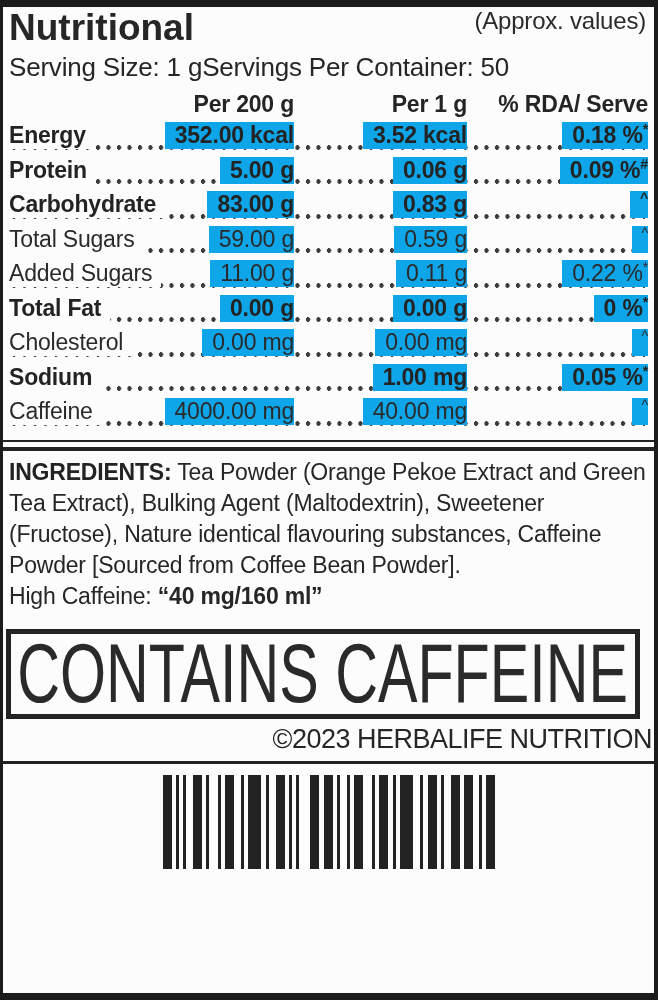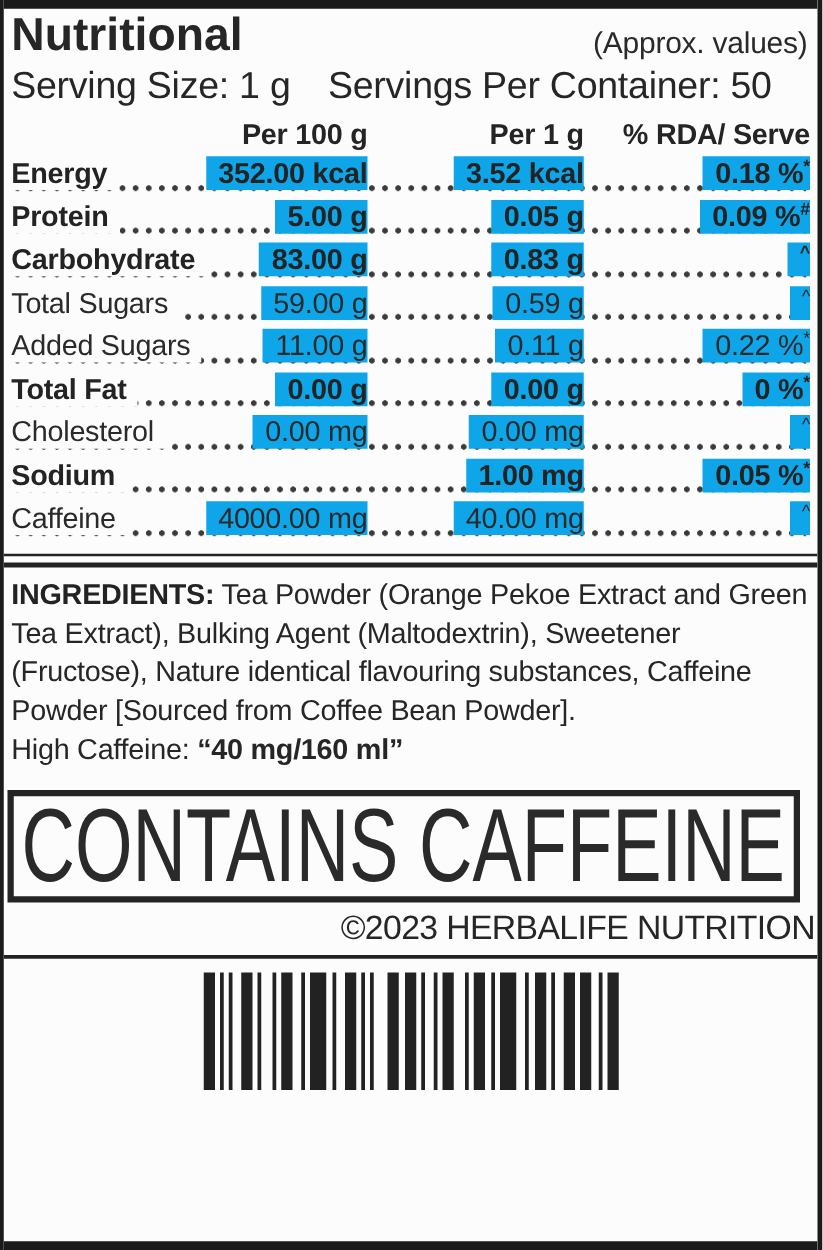--- a/index.html
+++ b/index.html
@@ -10,22 +10,22 @@
     border-left:3px solid #1b1b1b; border-right:4px solid #1b1b1b;
     letter-spacing:-0.2px;
   }
   .bar-top { height:7px; background:#1b1b1b; }
   .bar-bottom { position:absolute; left:0; right:0; bottom:0; height:7px; background:#1b1b1b; }
   .pad { padding:0 6px; }
 
   
   .hdr { position:relative; padding:4px 6px 0 6px; }
   .title { font-size:37px; line-height:34px; font-weight:bold; color:#262626; letter-spacing:0; }
-  .approx { position:absolute; top:14px; right:8px; font-size:24px; font-weight:normal; color:#2a2a2a; }
-  .serving { display:flex; gap:30px; font-size:30px; margin-top:7px; color:#262626; }
+  .approx { position:absolute; top:0; right:8px; font-size:24px; font-weight:normal; color:#2a2a2a; }
+  .serving { display:flex; font-size:26px; margin-top:7px; color:#262626; }
 
   
   .tbl { padding:0 6px; margin-top:8px; }
   .t-head { position:relative; height:31px; font-size:23px; font-weight:bold; color:#242424; }
   .t-head span { position:absolute; top:0; }
   .h1 { right:354px; } .h2 { right:181px; } .h3 { right:0; }
   .t-row { position:relative; height:34.5px; font-size:23px; color:#2a2a2a; }
   .t-row.b { font-weight:bold; color:#232323; }
   .dots { position:absolute; left:2px; right:3px; bottom:7px; height:5px;
     background-image:radial-gradient(circle at 3px 2.5px, #3b3b3b 2.1px, transparent 2.5px);
@@ -71,37 +71,37 @@
     </div>
     <div class="approx">(Approx. values)</div>
     <div class="serving">
       <span>Serving Size: 1 g</span>
       <span>Servings Per Container: 50</span>
     </div>
   </div>
 
   <div class="tbl">
     <div class="t-head">
-      <span class="h1">Per 100 g</span>
+      <span class="h1">Per 200 g</span>
       <span class="h2">Per 1 g</span>
       <span class="h3">% RDA/ Serve</span>
     </div>
     <div id="rows">
         <div class="t-row b">
           <span class="dots"></span>
           <span class="nm">Energy</span>
           <span class="v v1">352.00 kcal</span>
           <span class="v v2">3.52 kcal</span>
           <span class="v v3">0.18 %<sup class="mk">*</sup></span>
         </div>
         <div class="t-row b">
           <span class="dots"></span>
           <span class="nm">Protein</span>
           <span class="v v1">5.00 g</span>
-          <span class="v v2">0.05 g</span>
+          <span class="v v2">0.06 g</span>
           <span class="v v3">0.09 %<sup class="mk">#</sup></span>
         </div>
         <div class="t-row b">
           <span class="dots"></span>
           <span class="nm">Carbohydrate</span>
           <span class="v v1">83.00 g</span>
           <span class="v v2">0.83 g</span>
           <span class="v v3"><sup class="mk">^</sup></span>
         </div>
         <div class="t-row">

